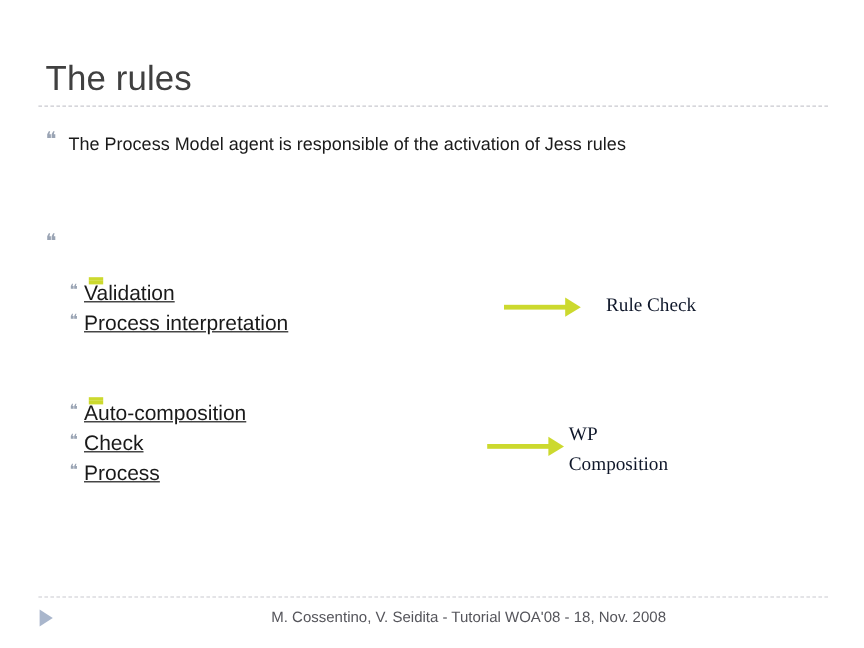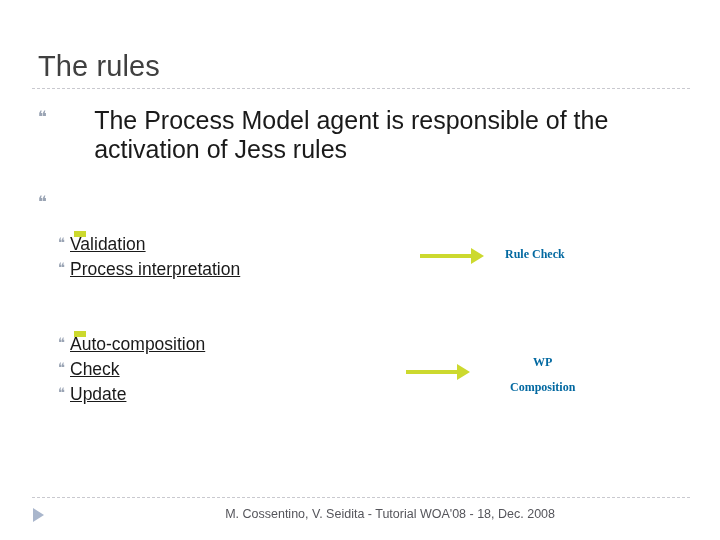--- a/index.html
+++ b/index.html
@@ -50,24 +50,23 @@
     flex: 0 0 auto;
     font-family: "DejaVu Sans", sans-serif;
     font-size: 17px;
     line-height: 1;
     color: #9aa4b4;
     margin-top: 3px;
     margin-right: 10px;
     user-select: none;
   }
   .l1 .l1-text {
-    font-size: 25px;
+    font-size: 15px;
     line-height: 29px;
     color: #1a1a1a;
-    margin-left: 37px;
   }
   #bullet-1 { top: 106px; }
   #bullet-2 { top: 191px; }
 
   
   .group {
     position: absolute;
     left: 58px;
     width: 620px;
   }
@@ -139,28 +138,28 @@
     border-left: 13px solid #ccd92e;
     margin-left: -1px;
   }
   #arrow-1 { left: 362px; top: 16px; }
   #arrow-2 { left: 348px; top: 32px; }
 
   
   .rule-label {
     position: absolute;
     font-family: "Liberation Serif", serif;
-    font-weight: bold;
-    font-size: 12px;
+    font-weight: normal;
+    font-size: 16px;
     line-height: 25px;
-    color: #0369a1;
+    color: #0f172a;
     white-space: pre-line;
   }
   #label-1 { left: 447px; top: 10px; }
-  #label-2 { left: 452px; top: 18px; text-align: center; }
+  #label-2 { left: 416px; top: 18px; }
 
   
   #footer-triangle {
     position: absolute;
     left: 33px;
     top: 508px;
     width: 0; height: 0;
     border-top: 7px solid transparent;
     border-bottom: 7px solid transparent;
     border-left: 11px solid #a9b6cc;
@@ -239,32 +238,32 @@
         <div class="l2">
           <span class="bullet-glyph">❝</span>
           <span class="l2-text">Auto-composition</span>
         </div>
         <div class="l2">
           <span class="bullet-glyph">❝</span>
           <span class="l2-text">Check</span>
         </div>
         <div class="l2">
           <span class="bullet-glyph">❝</span>
-          <span class="l2-text">Update</span>
+          <span class="l2-text">Process</span>
         </div>
       </div>
 
       <div id="arrow-2" class="arrow">
         <span class="shaft"></span>
           <span class="head"></span>
       </div>
 
       <div id="label-2" class="rule-label">WP
 Composition</div>
     </div>
   </div>
 
   <div id="footer-divider" class="divider"></div>
   <div id="footer-triangle"></div>
   <div id="footer-page-number">32</div>
-  <div id="footer-citation">M. Cossentino, V. Seidita - Tutorial WOA'08 - 18, Dec. 2008</div>
+  <div id="footer-citation">M. Cossentino, V. Seidita - Tutorial WOA'08 - 18, Nov. 2008</div>
 
 </div>
 
 </body></html>

